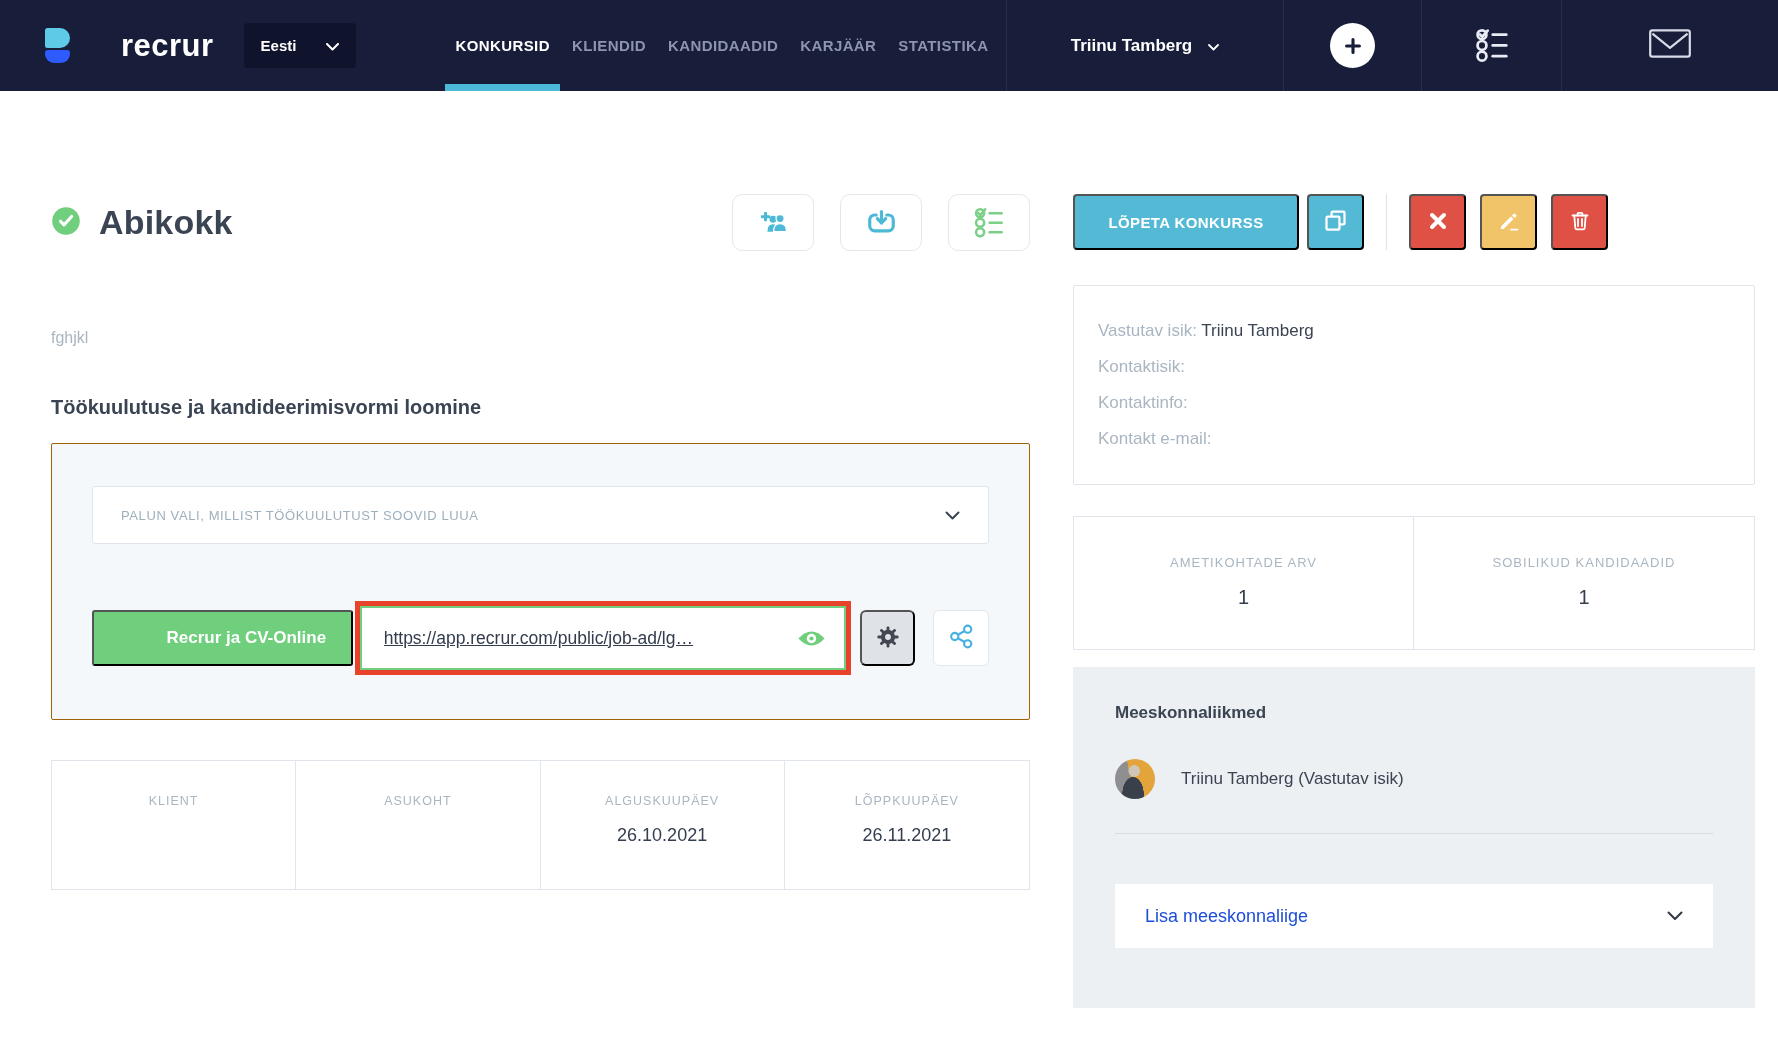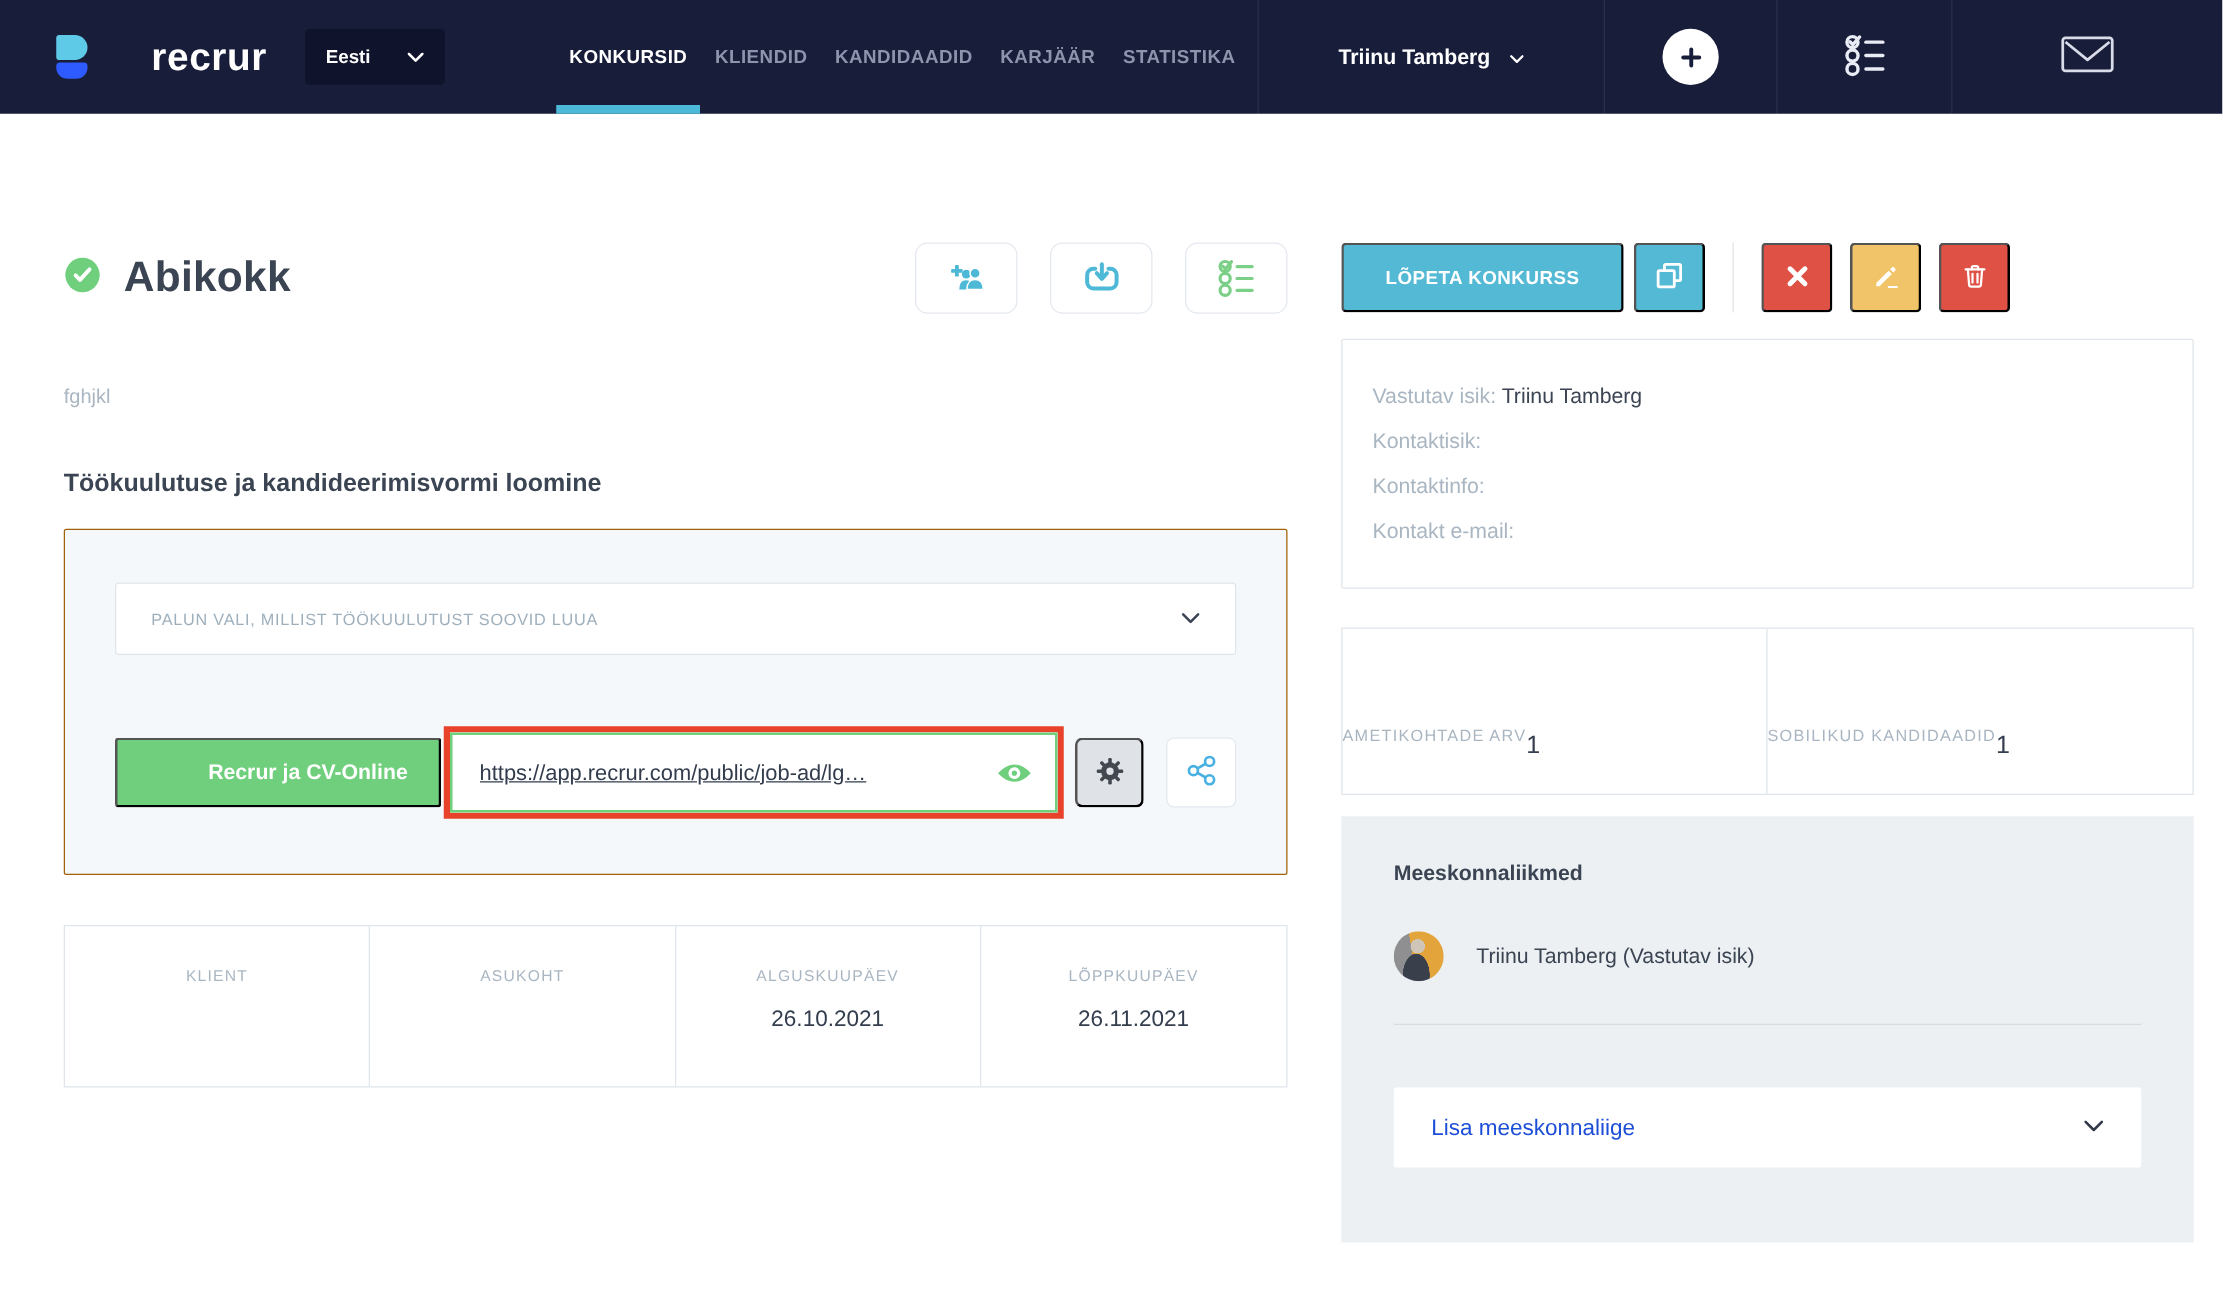--- a/index.html
+++ b/index.html
@@ -34,21 +34,21 @@
   .main { display:flex; padding:103px 23px 0 51px; gap:43px; }
   .col-left { width:979px; }
   .col-right { width:682px; }
 
   
   .title-row { display:flex; align-items:center; }
   .page-title { font-size:34px; font-weight:bold; margin-left:18px; letter-spacing:0.2px; }
   .title-actions { margin-left:auto; display:flex; gap:26px; }
   .icon-btn { width:82px; height:57px; background:#fff; border:1px solid #e3e8ee; border-radius:10px; display:flex; align-items:center; justify-content:center; cursor:pointer; }
 
-  .subtitle { margin-top:58px; color:#a9b6c2; font-size:16px; }
+  .subtitle { margin-top:78px; color:#a9b6c2; font-size:16px; }
   .section-heading { margin-top:49px; font-size:20px; color:#3b4453; }
 
   
   .builder-panel { margin-top:24px; background:#f5f8fa; border:1px solid #a16207; border-radius:2px; padding:42px 40px 44px; }
   .select-box { background:#fff; border:1px solid #dfe5ea; border-radius:3px; height:58px; display:flex; align-items:center; justify-content:space-between; padding:0 28px; cursor:pointer; }
   .select-placeholder { color:#9fb0bd; font-size:13px; letter-spacing:0.6px; }
   .publish-row { margin-top:57px; display:flex; align-items:center; }
   .green-btn { width:262px; height:56px; background:#6fcf7c; color:#fff; font-size:17px; font-weight:bold; border-radius:3px; display:flex; align-items:center; justify-content:center; cursor:pointer;padding-left:48px; }
   .annotation { margin-left:2px; border:5px solid #e8432a; }
   .url-field { background:#fff; border:2px solid #6fcf7c; width:486px; height:64px; display:flex; align-items:center; padding:0 18px 0 22px; gap:14px; }
@@ -67,26 +67,26 @@
   
   .action-row { display:flex; align-items:center; }
   .finish-btn { width:226px; height:56px; background:#54b9d4; color:#fff; font-size:15px; font-weight:bold; letter-spacing:0.4px; border-radius:4px; display:flex; align-items:center; justify-content:center; cursor:pointer; }
   .copy-btn { margin-left:8px; width:57px; height:56px; background:#54b9d4; border-radius:4px; display:flex; align-items:center; justify-content:center; cursor:pointer; }
   .action-divider { width:1px; height:56px; background:#dfe3e8; margin:0 22px; }
   .sq-btn { width:57px; height:56px; border-radius:4px; display:flex; align-items:center; justify-content:center; cursor:pointer; }
   .x-btn { background:#df5145; }
   .edit-btn { background:#f2c469; margin:0 14px; }
   .trash-btn { background:#df5145; }
 
-  .info-card { margin-top:21px; background:#fff; border:1px solid #dfe5ea; border-radius:2px; padding:27px 24px; }
+  .info-card { margin-top:35px; background:#fff; border:1px solid #dfe5ea; border-radius:2px; padding:27px 24px; }
   .info-row { font-size:17px; line-height:36px; color:#a9b6c2; }
   .info-value { color:#3b4453; }
 
   .stats { margin-top:31px; display:grid; grid-template-columns:1fr 1fr; border:1px solid #dfe5ea; background:#fff; height:134px; }
-  .stat-cell { display:flex; align-items:center; padding-top:38px; }
+  .stat-cell { display:flex; flex-direction:column; align-items:center; padding-top:38px; }
   .stat-cell:first-child { border-right:1px solid #dfe5ea; }
   .stat-label { color:#a9b6c2; font-size:13px; letter-spacing:1px; }
   .stat-value { margin-top:16px; font-size:20px; color:#343e4e; }
 
   .team-panel { margin-top:17px; background:#edf0f3; padding:36px 42px 60px; }
   .team-heading { font-size:17px; font-weight:bold; }
   .member-row { margin-top:36px; display:flex; align-items:center; gap:26px; }
   .avatar { width:40px; height:40px; border-radius:50%; flex-shrink:0;
     background:
       radial-gradient(circle at 48% 30%, #cfc6b8 0 16%, rgba(0,0,0,0) 17%),

